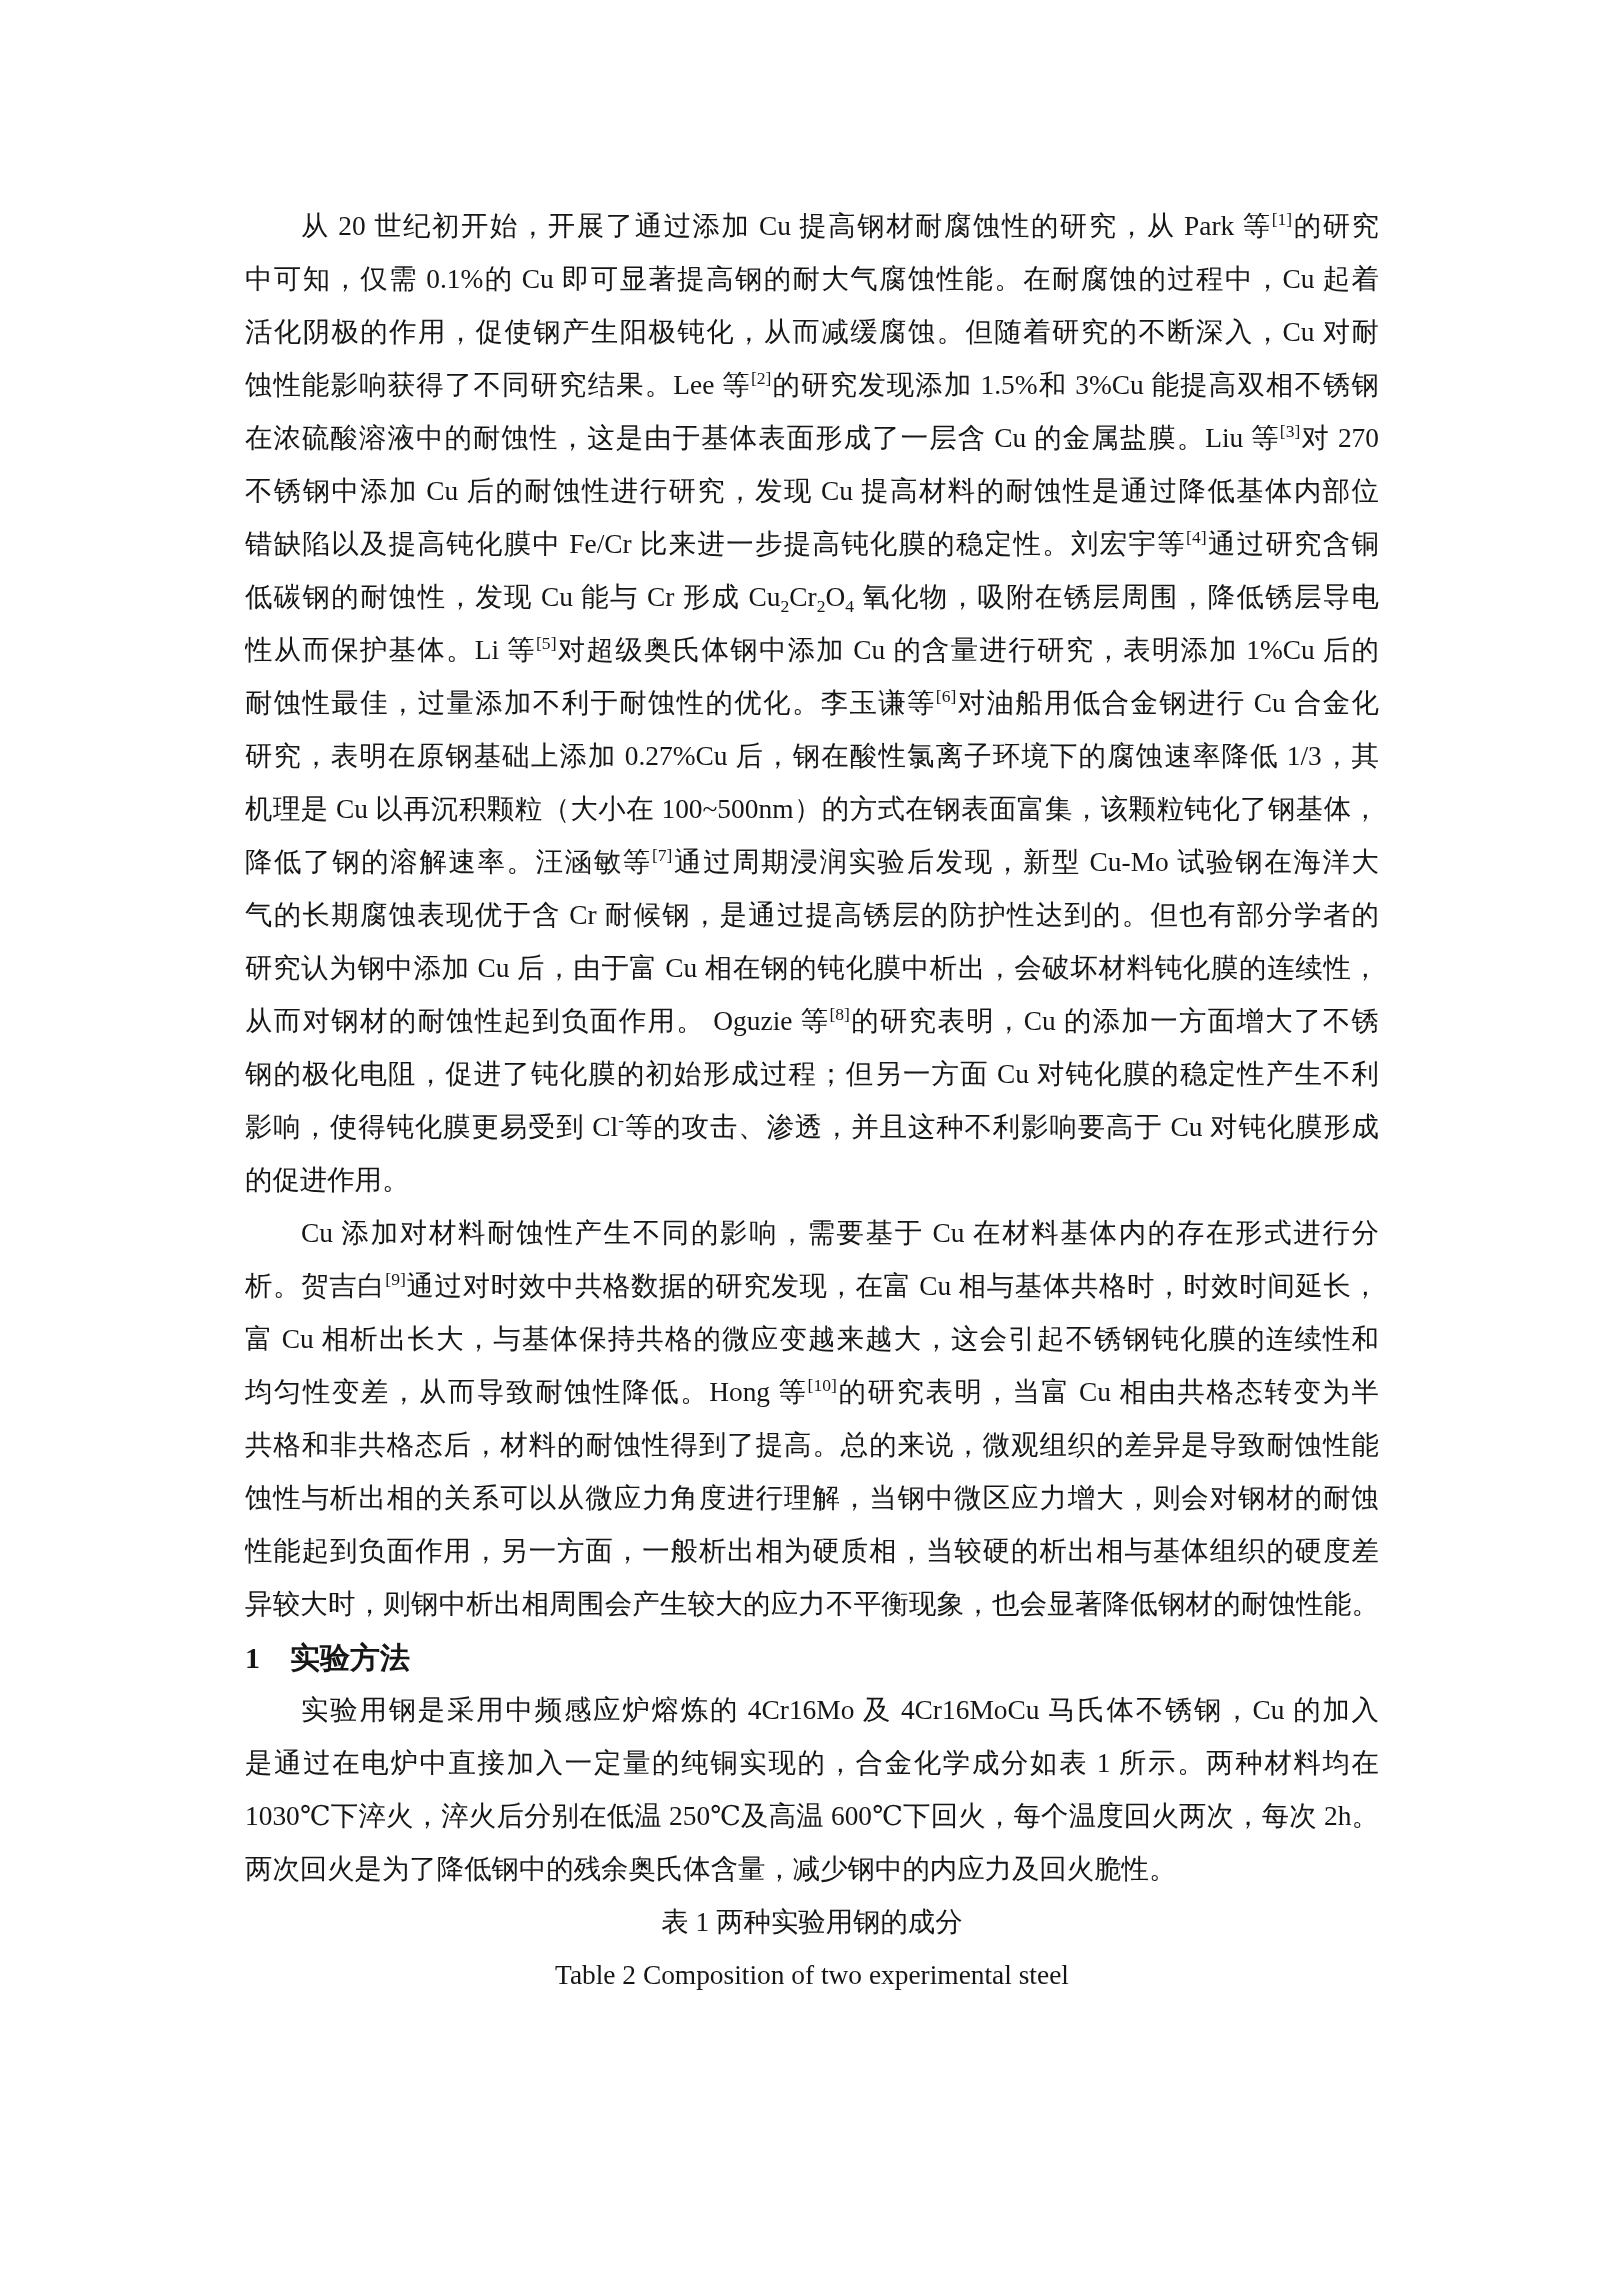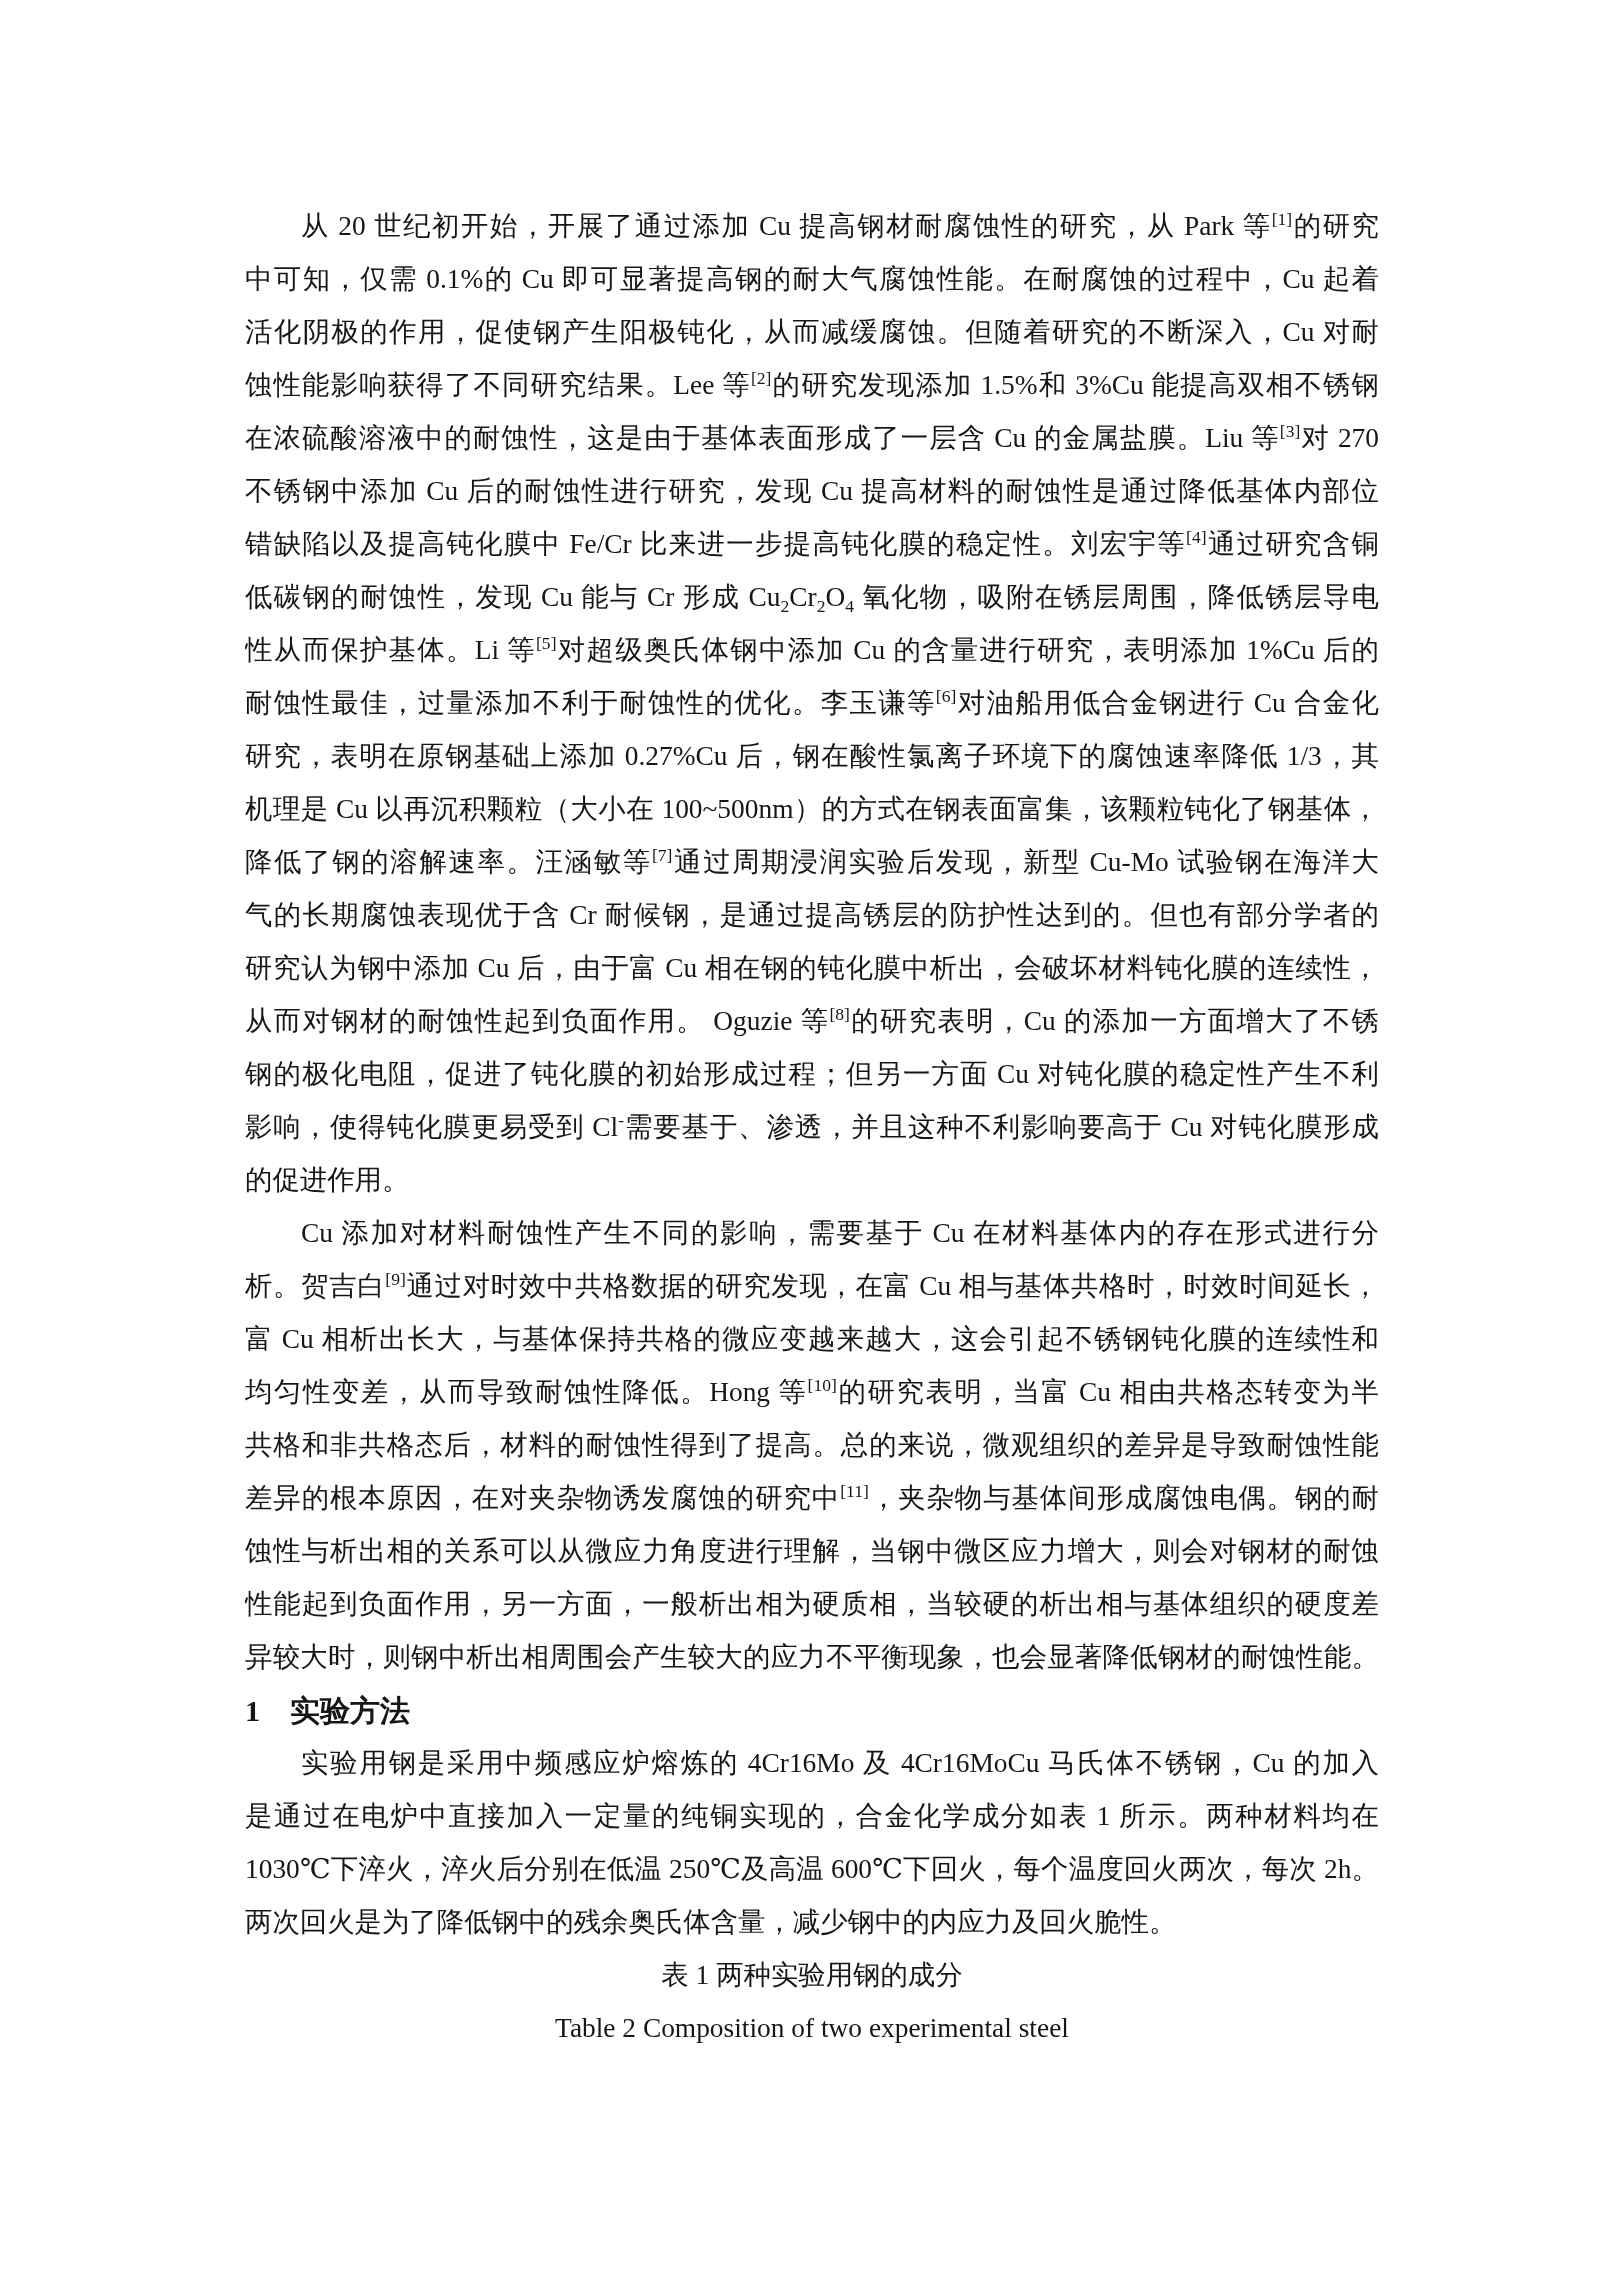--- a/index.html
+++ b/index.html
@@ -83,28 +83,27 @@
       <div class="line bar"><span>低碳钢的耐蚀性，发现 Cu 能与 Cr 形成 Cu</span><sub>2</sub><span>Cr</span><sub>2</sub><span>O</span><sub>4</sub><span> 氧化物，吸附在锈层周围，降低锈层导电</span></div>
       <div class="line"><span>性从而保护基体。Li 等</span><sup>[5]</sup><span>对超级奥氏体钢中添加 Cu 的含量进行研究，表明添加 1%Cu 后的</span></div>
       <div class="line"><span>耐蚀性最佳，过量添加不利于耐蚀性的优化。李玉谦等</span><sup>[6]</sup><span>对油船用低合金钢进行 Cu 合金化</span></div>
       <div class="line"><span>研究，表明在原钢基础上添加 0.27%Cu 后，钢在酸性氯离子环境下的腐蚀速率降低 1/3，其</span></div>
       <div class="line"><span>机理是 Cu 以再沉积颗粒（大小在 100~500nm）的方式在钢表面富集，该颗粒钝化了钢基体，</span></div>
       <div class="line"><span>降低了钢的溶解速率。汪涵敏等</span><sup>[7]</sup><span>通过周期浸润实验后发现，新型 Cu-Mo 试验钢在海洋大</span></div>
       <div class="line bar"><span>气的长期腐蚀表现优于含 Cr 耐候钢，是通过提高锈层的防护性达到的。但也有部分学者的</span></div>
       <div class="line"><span>研究认为钢中添加 Cu 后，由于富 Cu 相在钢的钝化膜中析出，会破坏材料钝化膜的连续性，</span></div>
       <div class="line"><span>从而对钢材的耐蚀性起到负面作用。 Oguzie 等</span><sup>[8]</sup><span>的研究表明，Cu 的添加一方面增大了不锈</span></div>
       <div class="line"><span>钢的极化电阻，促进了钝化膜的初始形成过程；但另一方面 Cu 对钝化膜的稳定性产生不利</span></div>
-      <div class="line"><span>影响，使得钝化膜更易受到 Cl</span><sup>-</sup><span>需要基于、渗透，并且这种不利影响要高于 Cu 对钝化膜形成</span></div>
+      <div class="line"><span>影响，使得钝化膜更易受到 Cl</span><sup>-</sup><span>等的攻击、渗透，并且这种不利影响要高于 Cu 对钝化膜形成</span></div>
       <div class="line nojust"><span>的促进作用。</span></div>
       <div class="line indent"><span>Cu 添加对材料耐蚀性产生不同的影响，需要基于 Cu 在材料基体内的存在形式进行分</span></div>
       <div class="line bar"><span>析。贺吉白</span><sup>[9]</sup><span>通过对时效中共格数据的研究发现，在富 Cu 相与基体共格时，时效时间延长，</span></div>
       <div class="line"><span>富 Cu 相析出长大，与基体保持共格的微应变越来越大，这会引起不锈钢钝化膜的连续性和</span></div>
       <div class="line bar"><span>均匀性变差，从而导致耐蚀性降低。Hong 等</span><sup>[10]</sup><span>的研究表明，当富 Cu 相由共格态转变为半</span></div>
       <div class="line"><span>共格和非共格态后，材料的耐蚀性得到了提高。总的来说，微观组织的差异是导致耐蚀性能</span></div>
-      <div class="line"><span>差异的根本原因，在对夹杂物诱发腐蚀的研究中</span><sup>[11]</sup><span>，夹杂物与基体间形成腐蚀电偶。钢的耐</span></div>
       <div class="line"><span>蚀性与析出相的关系可以从微应力角度进行理解，当钢中微区应力增大，则会对钢材的耐蚀</span></div>
       <div class="line"><span>性能起到负面作用，另一方面，一般析出相为硬质相，当较硬的析出相与基体组织的硬度差</span></div>
       <div class="line"><span>异较大时，则钢中析出相周围会产生较大的应力不平衡现象，也会显著降低钢材的耐蚀性能。</span></div>
       <div class="line heading">1 实验方法</div>
       <div class="line indent bar"><span>实验用钢是采用中频感应炉熔炼的 4Cr16Mo 及 4Cr16MoCu 马氏体不锈钢，Cu 的加入</span></div>
       <div class="line"><span>是通过在电炉中直接加入一定量的纯铜实现的，合金化学成分如表 1 所示。两种材料均在</span></div>
       <div class="line"><span>1030℃下淬火，淬火后分别在低温 250℃及高温 600℃下回火，每个温度回火两次，每次 2h。</span></div>
       <div class="line nojust"><span>两次回火是为了降低钢中的残余奥氏体含量，减少钢中的内应力及回火脆性。</span></div>
       <div class="line caption">表 1 两种实验用钢的成分</div>
       <div class="line caption">Table 2 Composition of two experimental steel</div>

